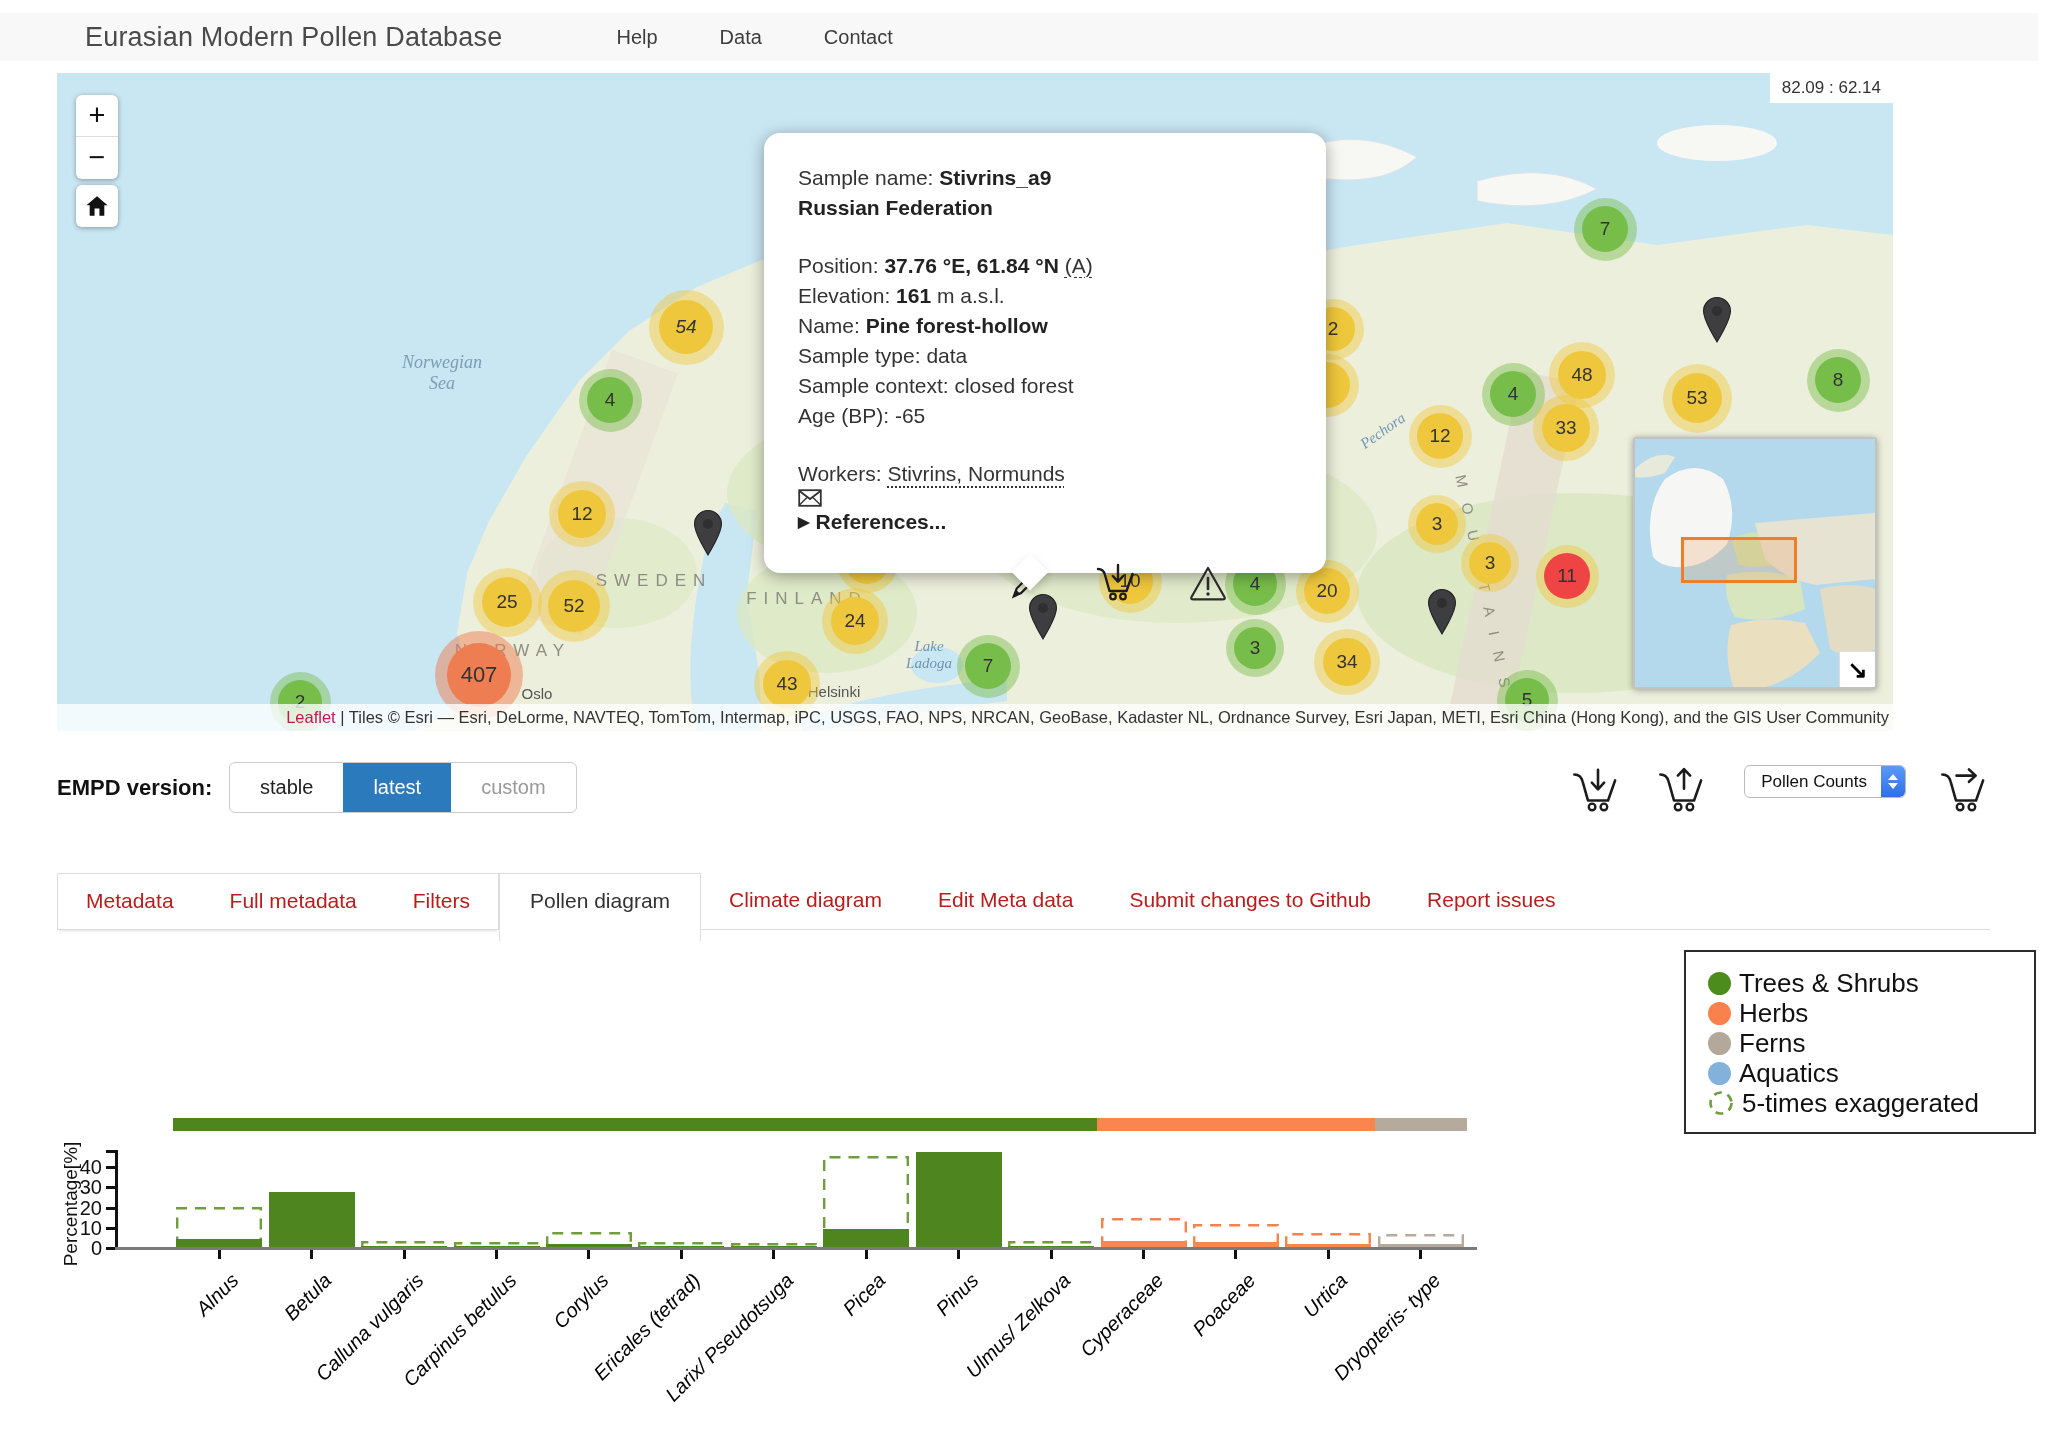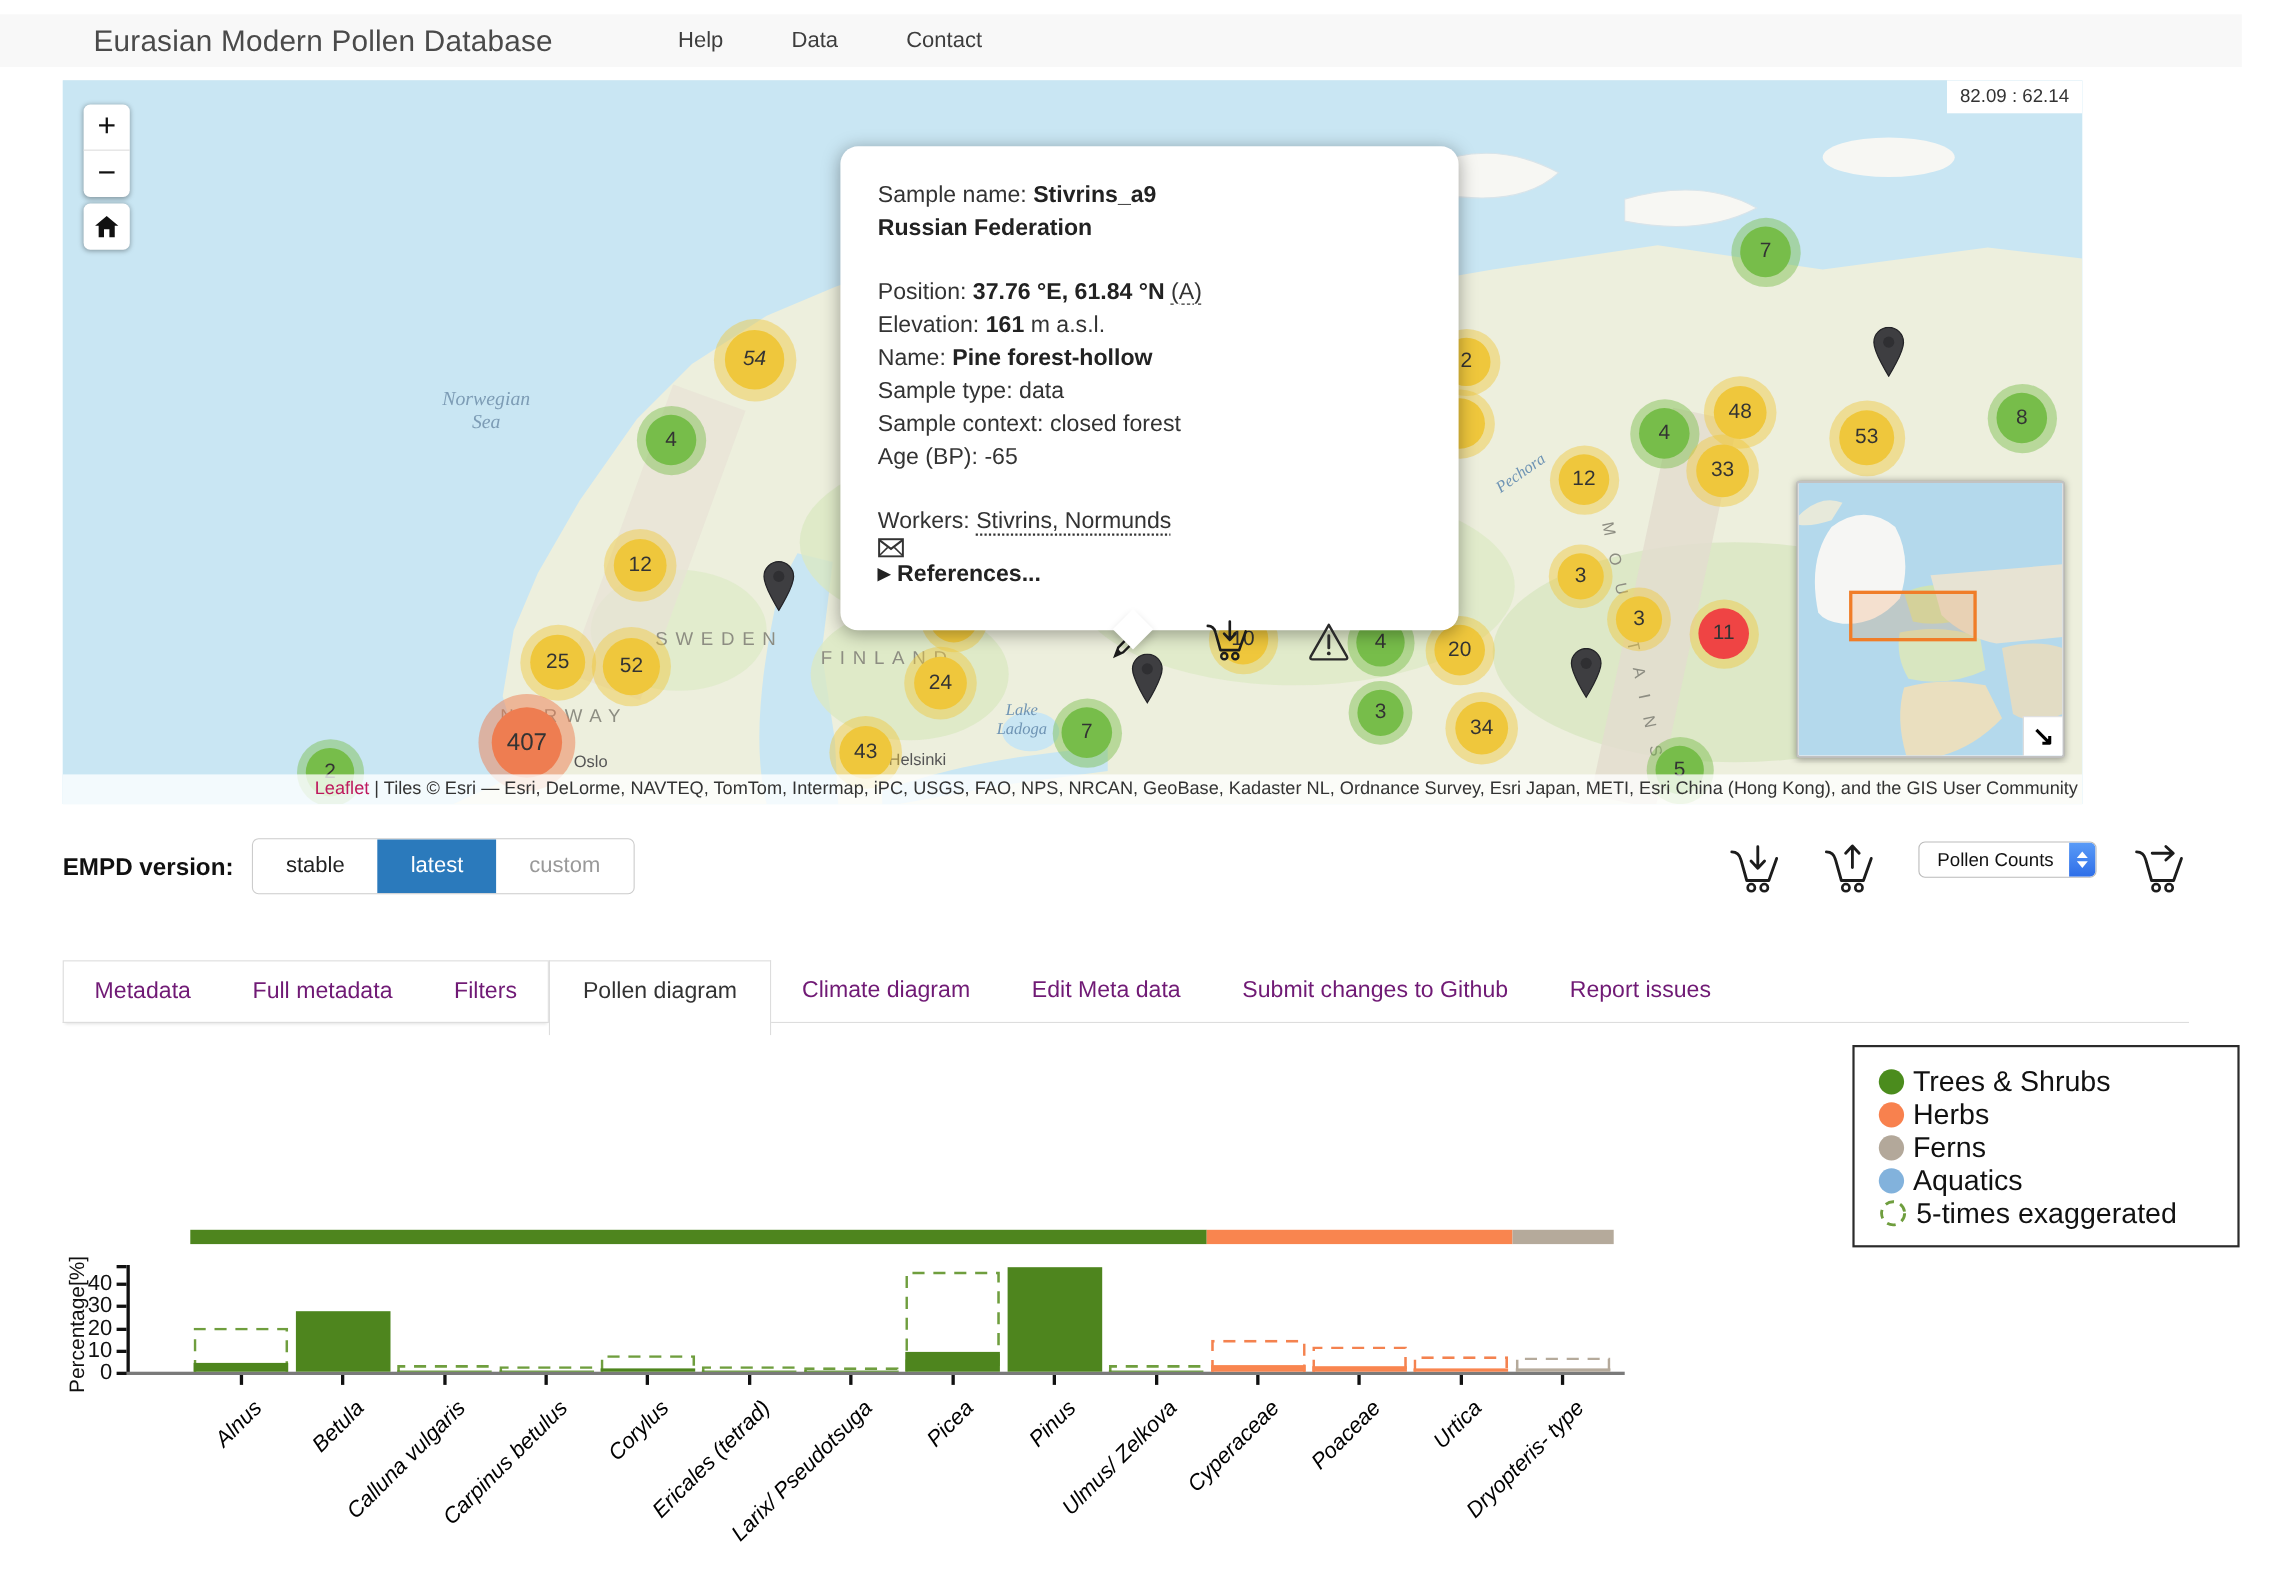--- a/index.html
+++ b/index.html
@@ -92,21 +92,21 @@
                      border-radius:0 5px 5px 0; }
   .select .stepper i { width:0; height:0; border-left:5px solid transparent; border-right:5px solid transparent; }
   .select .stepper i.up { border-bottom:6px solid #fff; }
   .select .stepper i.dn { border-top:6px solid #fff; }
 
   
   .tabs { position:absolute; left:57px; top:873px; width:1933px; height:57px;
           border-bottom:1px solid #ddd; display:flex; align-items:flex-start; font-size:21px; }
   .tabs .group { display:flex; height:57px; border:1px solid #ddd;
                  box-shadow:0 3px 3px -2px rgba(0,0,0,.12); }
-  .tabs a { color:#701a75; text-decoration:none; padding:15px 28px; display:block; }
+  .tabs a { color:#b91c1c; text-decoration:none; padding:15px 28px; display:block; }
   .tabs a.active { background:#fff; border:1px solid #ddd; border-bottom:none; color:#333;
                    height:68px; position:relative; z-index:2; padding:15px 30px; }
 
   
   .sample-header { position:absolute; left:60px; top:936px; display:flex; align-items:center; gap:28px; }
   .lock-btn { width:70px; height:70px; background:#fff; border:1px solid #ccc; border-radius:8px;
               display:flex; align-items:center; justify-content:center;
               box-shadow:0 1px 2px rgba(0,0,0,.08); }
   .sample-title { font-size:29px; font-weight:bold; color:#222; letter-spacing:.2px; }
 

